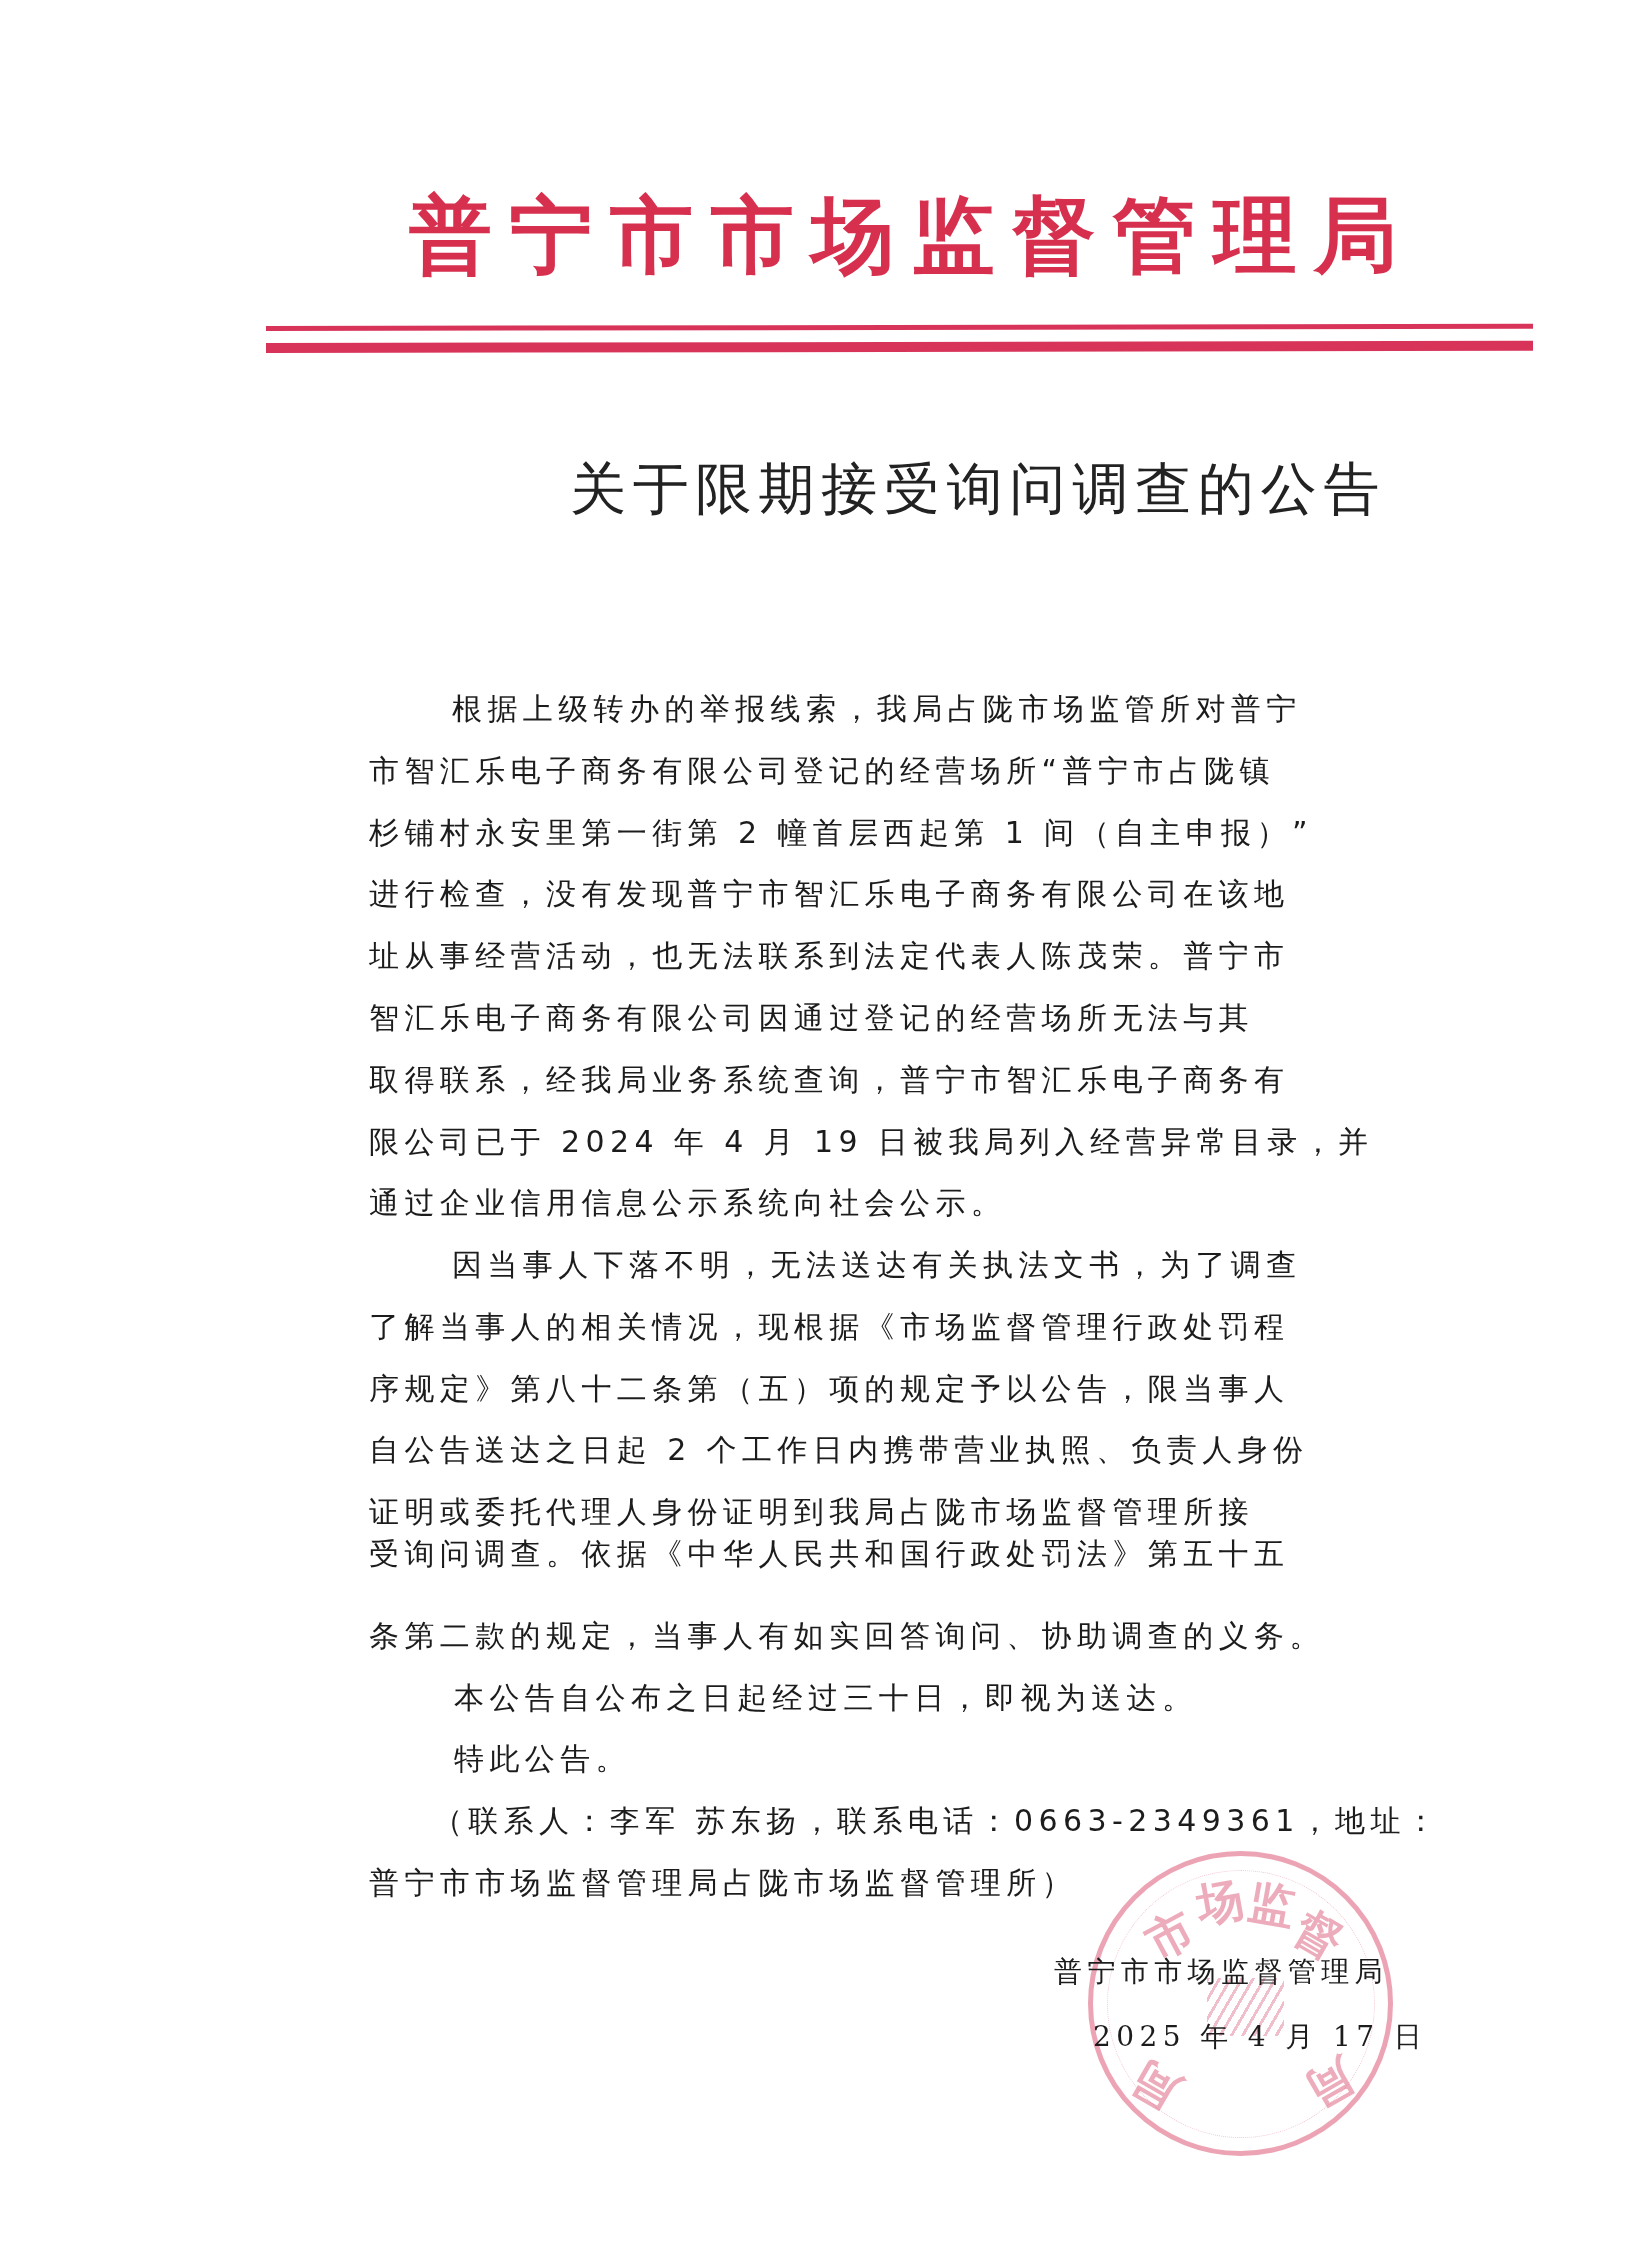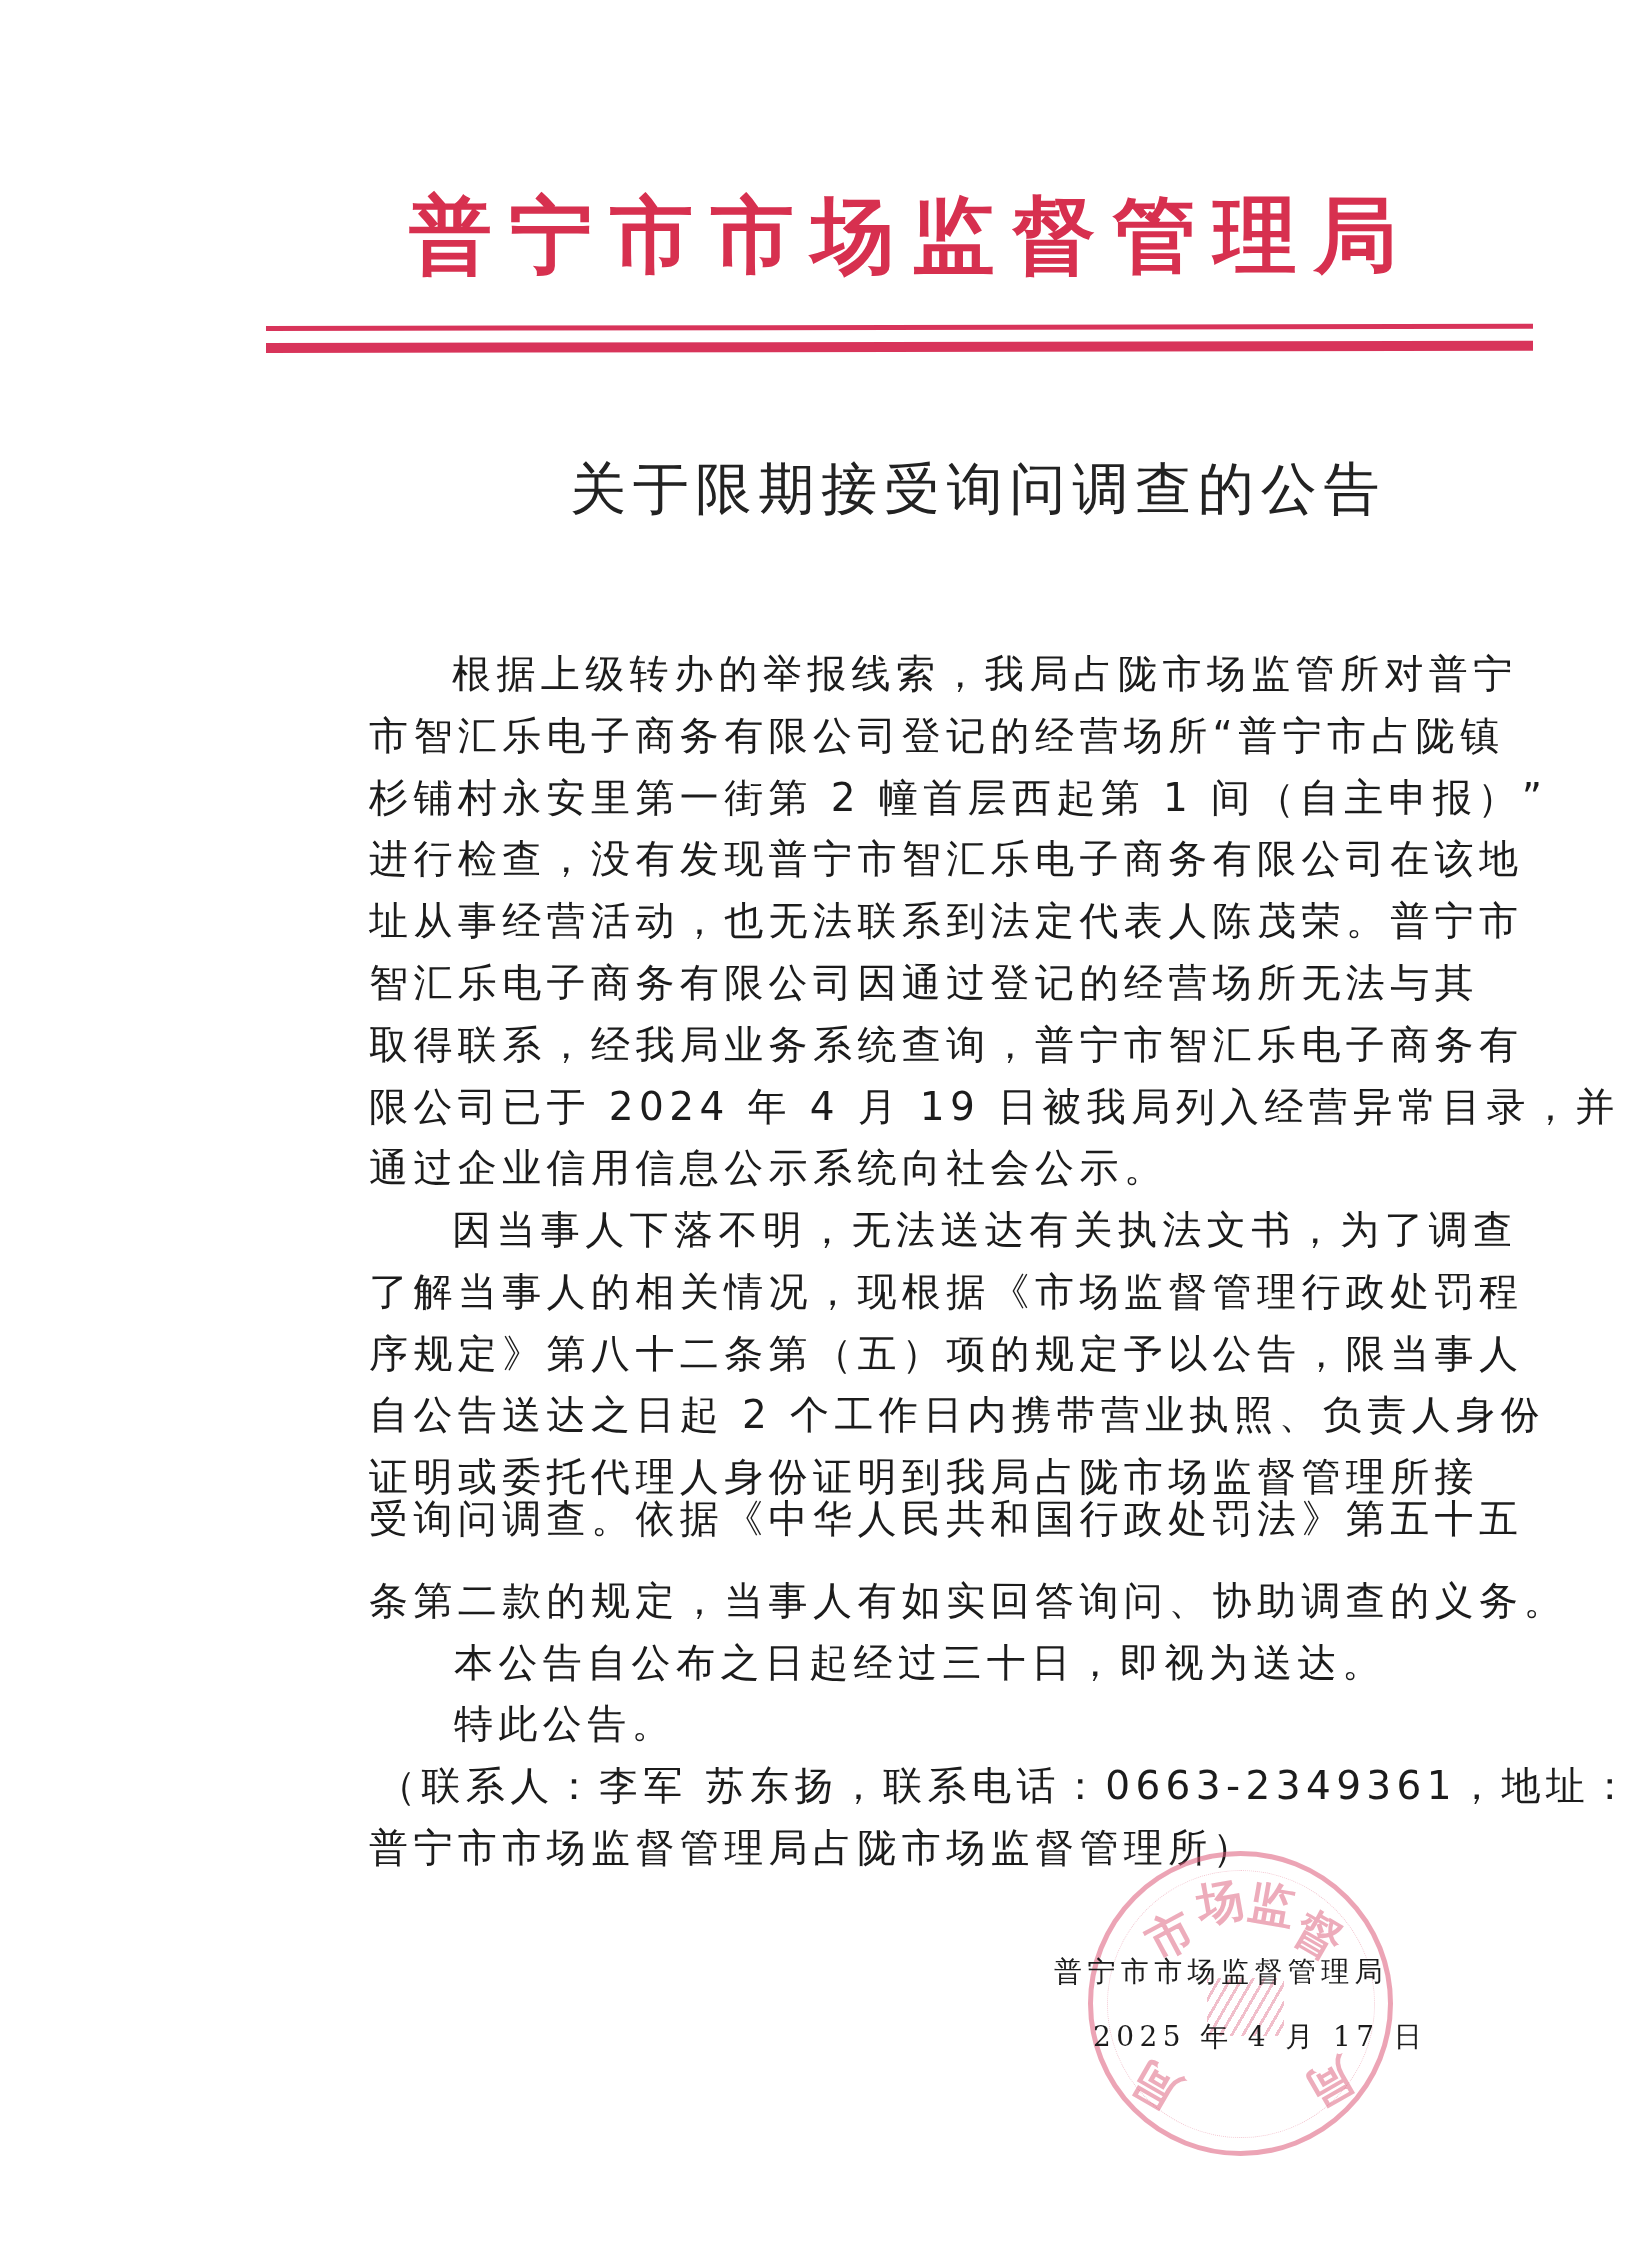--- a/index.html
+++ b/index.html
@@ -18,22 +18,22 @@
   .rule { position: absolute; left: 266px; width: 1267px; background: #d8345a; }
   .rule.thin { top: 326px; height: 4.8px; transform: rotate(-0.1deg); transform-origin: left center; }
   .rule.thick { top: 343px; height: 9.7px; transform: rotate(-0.1deg); transform-origin: left center; }
   .doc-title {
     position: absolute; left: 570px; top: 458px; width: 676px; height: 62px;
     font-size: 56px; line-height: 62px; letter-spacing: 6.8px; color: #222;
     font-family: "DejaVu Sans", "Liberation Sans", sans-serif; white-space: nowrap;
   }
   .body-line {
     position: absolute; left: 369px; width: 1120px; height: 58px;
-    font-size: 39px; line-height: 58px; letter-spacing: 5.4px; white-space: nowrap;
-    color: #1c1c1c; font-family: "DejaVu Sans", "Liberation Sans", sans-serif;
+    font-size: 30px; line-height: 58px; letter-spacing: 5.4px; white-space: nowrap;
+    color: #1c1c1c; font-family: "DejaVu Sans", "Liberation Sans", sans-serif; margin-top: 35px;
   }
   .body-line.indent { left: 452px; }
   .body-line.indent-sm { left: 454px; }
   .body-line.paren { left: 377px; text-align: center; }
   .sign {
     position: absolute; font-size: 28px; line-height: 58px; letter-spacing: 5.4px; white-space: nowrap;
     color: #1c1c1c; font-family: "DejaVu Sans", "Liberation Sans", sans-serif;
   }
   .sign.org { left: 1054px; top: 1943px; }
   .sign.date { left: 1093px; top: 2008px; font-family: "DejaVu Serif", "Liberation Serif", serif; }

